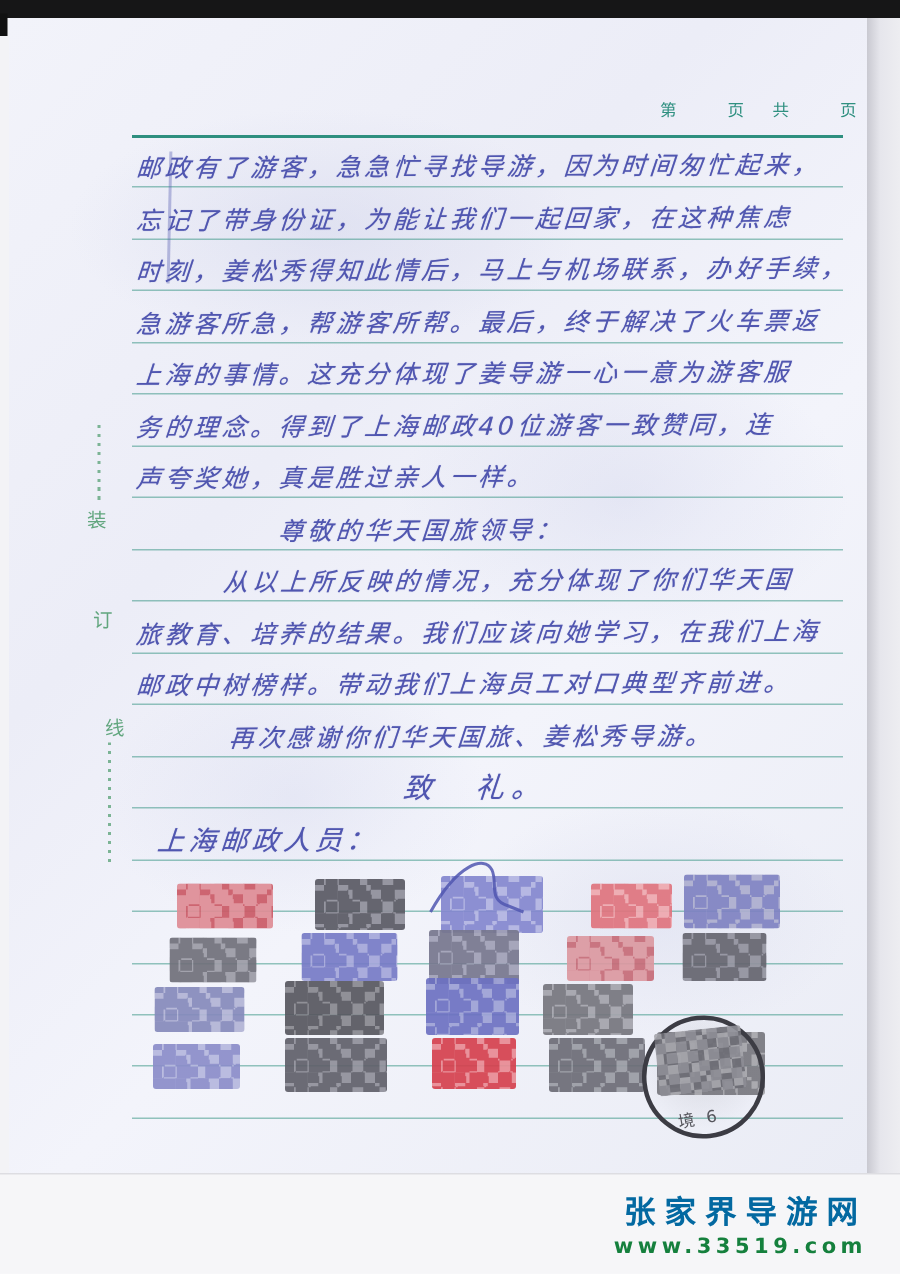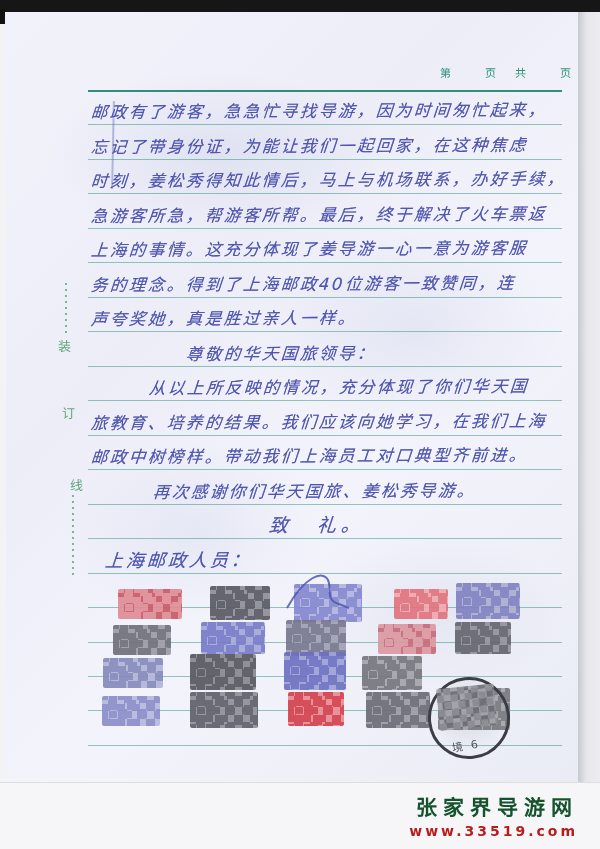--- a/index.html
+++ b/index.html
@@ -67,22 +67,22 @@
       repeating-conic-gradient(#8d8d95 0% 25%, transparent 0% 50%) 0 0/14px 14px,
       repeating-conic-gradient(#6e6e76 0% 25%, #a6a6ac 0% 50%) 5px 4px/18px 18px;
     opacity:.9;}
   .stamp-text{position:absolute;left:18px;top:56px;font-size:11px;color:#55555c;
     letter-spacing:8px;transform:rotate(-4deg);white-space:nowrap;}
   
   .footer-name{position:absolute;left:102px;top:742px;font-size:11px;color:#3b9d7d;
     letter-spacing:4.5px;white-space:nowrap;font-weight:bold;}
   
   .wm{position:absolute;right:22px;text-align:right;font-weight:bold;white-space:nowrap;}
-  .wm-name{bottom:28px;font-size:21px;color:#14532d;letter-spacing:6px;}
-  .wm-url{bottom:10px;font-size:14px;color:#b91c1c;letter-spacing:3px;margin-left:11px;}
+  .wm-name{bottom:28px;font-size:21px;color:#0369a1;letter-spacing:6px;}
+  .wm-url{bottom:10px;font-size:14px;color:#15803d;letter-spacing:3px;margin-left:11px;}
 </style>
 </head>
 <body>
 
 <div class="stage">
 
   <div class="bar-top"></div>
   <div class="edge-notch"></div>
 
   <div class="paper">

